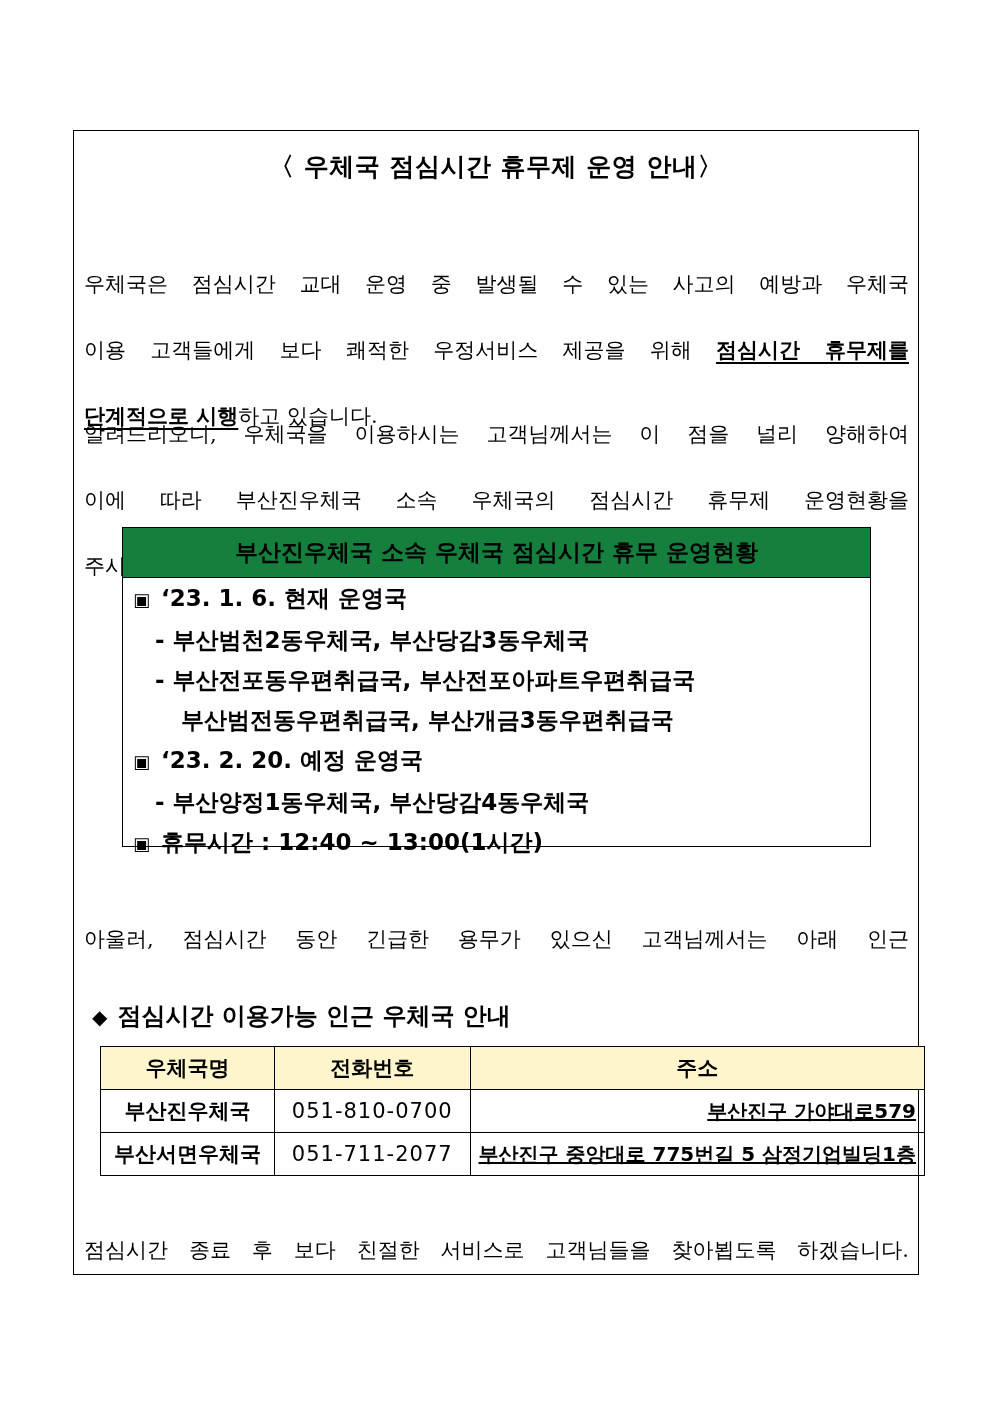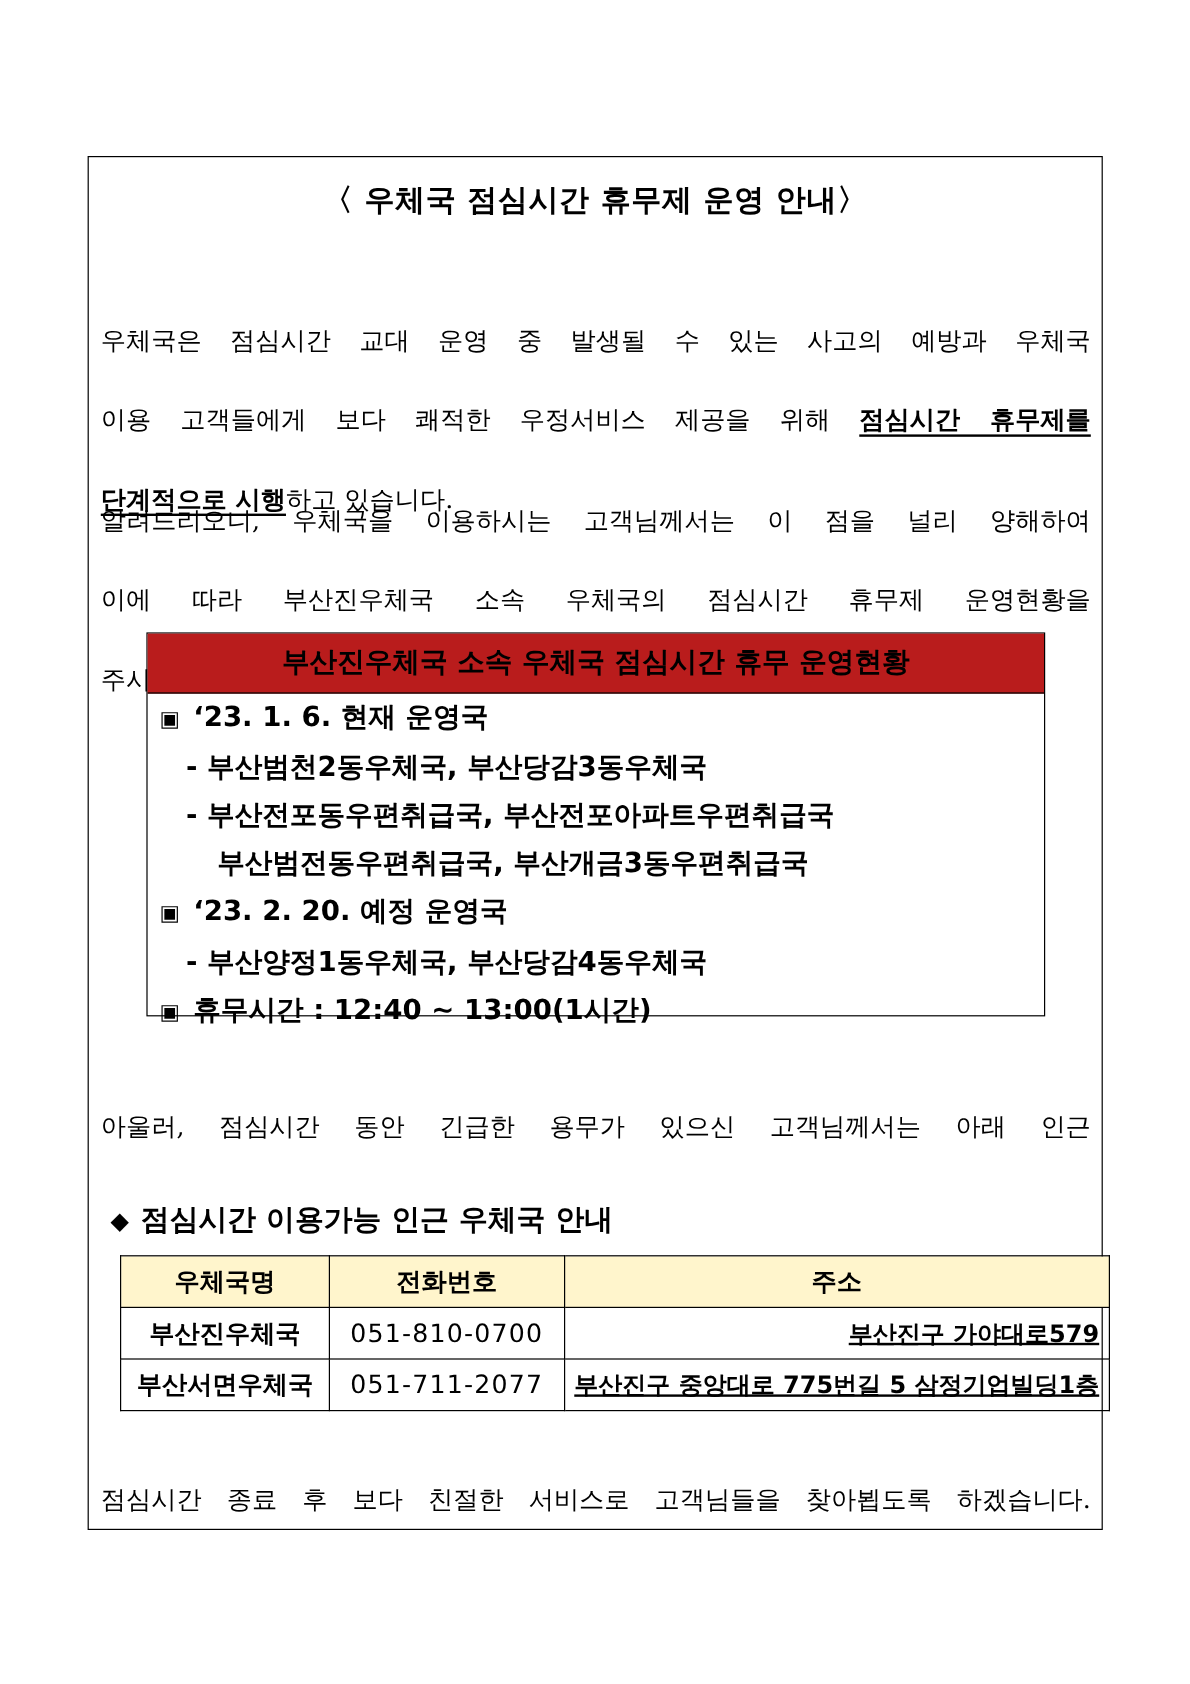--- a/index.html
+++ b/index.html
@@ -4,21 +4,21 @@
 <style>
   html, body { margin: 0; padding: 0; background: #ffffff; }
   body { width: 992px; height: 1403px; position: relative; font-family: "DejaVu Sans", sans-serif; color: #000; }
   .page-frame { position: absolute; left: 73px; top: 130px; width: 846px; height: 1145px; border: 1px solid #000; box-sizing: border-box; }
   .title { position: absolute; left: 0; right: 0; top: 150px; text-align: center; font-size: 25px; font-weight: bold; letter-spacing: 0.5px; }
   .para { position: absolute; left: 84px; width: 825px; font-family: "DejaVu Serif", serif; font-size: 21px; line-height: 38px; text-align: justify; text-align-last: left; }
   .para .line { display: block; text-align: justify; text-align-last: justify; white-space: nowrap; margin-top: 28px; }
   .para .line.last { text-align-last: left; }
   .u { font-family: "DejaVu Sans", sans-serif; font-weight: bold; text-decoration: underline; text-underline-offset: 5px; text-decoration-thickness: 2px; }
   .status-box { position: absolute; left: 122px; top: 527px; width: 749px; height: 320px; border: 1px solid #000; box-sizing: border-box; }
-  .status-header { height: 49px; background: #b91c1c; border-bottom: 1px solid #000; text-align: center; font-size: 23px; font-weight: bold; line-height: 49px; }
+  .status-header { height: 49px; background: #15803d; border-bottom: 1px solid #000; text-align: center; font-size: 23px; font-weight: bold; line-height: 49px; }
   .status-line { font-size: 23px; font-weight: bold; line-height: 40px; white-space: nowrap; }
   .status-line.l0 { padding-left: 10px; }
   .status-line.l1 { padding-left: 32px; }
   .status-line.l2 { padding-left: 58px; }
   .bullet { display: inline-block; width: 28px; font-size: 18px; font-weight: normal; }
   .section-title { position: absolute; left: 92px; top: 1000px; font-size: 24px; font-weight: bold; }
   .section-title .diamond { font-size: 20px; margin-right: 10px; }
   table.po { position: absolute; left: 84px; top: 1046px; width: 825px; border-collapse: collapse; font-size: 21px; font-weight: bold; margin-left: 16px; }
   table.po th, table.po td { border: 1px solid #000; height: 42px; padding: 0 8px; }
   table.po th { background: #fff5cc; text-align: center; font-weight: bold; }

